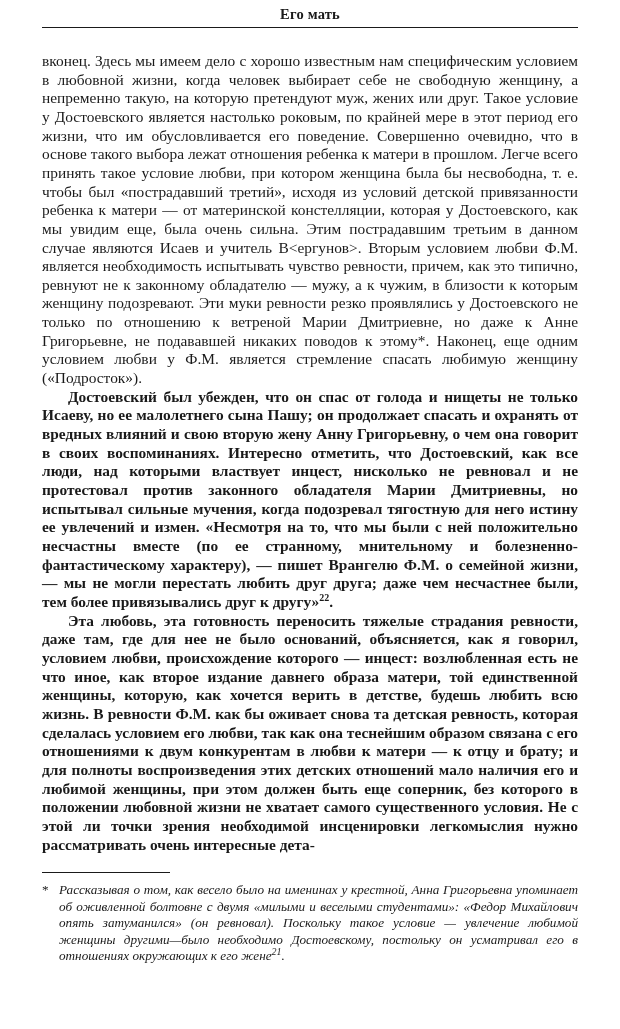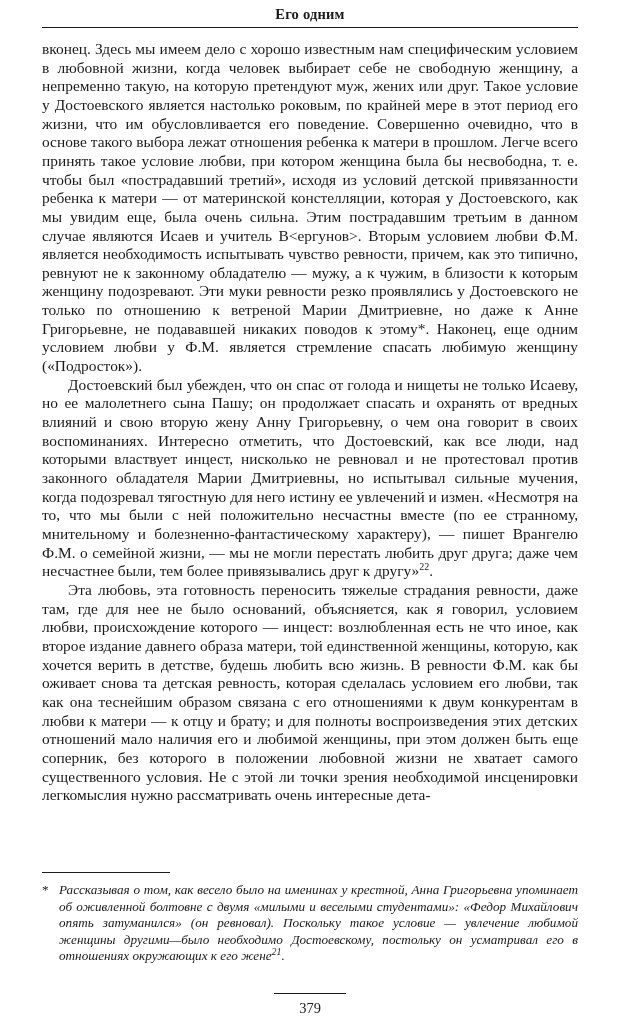--- a/index.html
+++ b/index.html
@@ -32,33 +32,34 @@
     line-height: 1.1;
   }
   .head-rule {
     border: 0;
     border-top: 1.1px solid #1a1a1a;
     margin: 4px 0 0 0;
     width: 100%;
   }
   
   .body-text {
-    margin-top: 12px;
+    margin-top: 24px;
     font-size: 15.4px;
     line-height: 18.65px;
     text-align: justify;
     text-justify: inter-word;
     hyphens: manual;
   }
   .body-text p {
     margin: 0;
     text-indent: 0;
   }
   .body-text p.indent {
     text-indent: 26px;
+    font-weight: bold;
   }
   sup {
     font-size: 10px;
     vertical-align: super;
     line-height: 0;
   }
   
   .footnote-zone {
     position: absolute;
     left: 42px;
@@ -105,38 +106,34 @@
     text-align: center;
     font-size: 14.5px;
   }
 </style>
 </head>
 <body>
 
 <div class="page">
 
   <div class="running-head">
-    <span>Его одним</span>
+    <span>Его мать</span>
   </div>
   <hr class="head-rule">
 
   <div class="body-text">
     <p>вконец. Здесь мы имеем дело с хорошо известным нам специфическим условием в любовной жизни, когда человек выбирает себе не свободную женщину, а непременно такую, на которую претендуют муж, жених или друг. Такое условие у Достоевского является настолько роковым, по крайней мере в этот период его жизни, что им обусловливается его поведение. Совершенно очевидно, что в основе такого выбора лежат отношения ребенка к матери в прошлом. Легче всего принять такое условие любви, при котором женщина была бы несвободна, т. е. чтобы был «пострадавший третий», исходя из условий детской привязанности ребенка к матери — от материнской констелляции, которая у Достоевского, как мы увидим еще, была очень сильна. Этим пострадавшим третьим в данном случае являются Исаев и учитель В&lt;ергунов&gt;. Вторым условием любви Ф.М. является необходимость испытывать чувство ревности, причем, как это типично, ревнуют не к законному обладателю — мужу, а к чужим, в близости к которым женщину подозревают. Эти муки ревности резко проявлялись у Достоевского не только по отношению к ветреной Марии Дмитриевне, но даже к Анне Григорьевне, не подававшей никаких поводов к этому*. Наконец, еще одним условием любви у Ф.М. является стремление спасать любимую женщину («Подросток»).</p>
     <p class="indent"><span>Достоевский был убежден, что он спас от голода и нищеты не только Исаеву, но ее малолетнего сына Пашу; он продолжает спасать и охранять от вредных влияний и свою вторую жену Анну Григорьевну, о чем она говорит в своих воспоминаниях. Интересно отметить, что Достоевский, как все люди, над которыми властвует инцест, нисколько не ревновал и не протестовал против законного обладателя Марии Дмитриевны, но испытывал сильные мучения, когда подозревал тягостную для него истину ее увлечений и измен. «Несмотря на то, что мы были с ней положительно несчастны вместе (по ее странному, мнительному и болезненно-фантастическому характеру), — пишет Врангелю Ф.М. о семейной жизни, — мы не могли перестать любить друг друга; даже чем несчастнее были, тем более привязывались друг к другу»</span><sup>22</sup><span>.</span></p>
     <p class="indent">Эта любовь, эта готовность переносить тяжелые страдания ревности, даже там, где для нее не было оснований, объясняется, как я говорил, условием любви, происхождение которого — инцест: возлюбленная есть не что иное, как второе издание давнего образа матери, той единственной женщины, которую, как хочется верить в детстве, будешь любить всю жизнь. В ревности Ф.М. как бы оживает снова та детская ревность, которая сделалась условием его любви, так как она теснейшим образом связана с его отношениями к двум конкурентам в любви к матери — к отцу и брату; и для полноты воспроизведения этих детских отношений мало наличия его и любимой женщины, при этом должен быть еще соперник, без которого в положении любовной жизни не хватает самого существенного условия. Не с этой ли точки зрения необходимой инсценировки легкомыслия нужно рассматривать очень интересные дета-</p>
   </div>
 
   <div class="footnote-zone">
     <hr class="footnote-rule">
     <div class="footnote">
       <div class="footnote-mark">*</div>
       <div class="footnote-body">
         <p><span>Рассказывая о том, как весело было на именинах у крестной, Анна Григорьевна упоминает об оживленной болтовне с двумя «милыми и веселыми студентами»: «Федор Михайлович опять затуманился» (он ревновал). Поскольку такое условие — увлечение любимой женщины другими—было необходимо Достоевскому, постольку он усматривал его в отношениях окружающих к его жене</span><sup>21</sup><span>.</span></p>
       </div>
     </div>
   </div>
 
-  <div class="folio">
-    <hr class="folio-rule">
-    <span>379</span>
-  </div>
 
 </div>
 
 </body></html>

